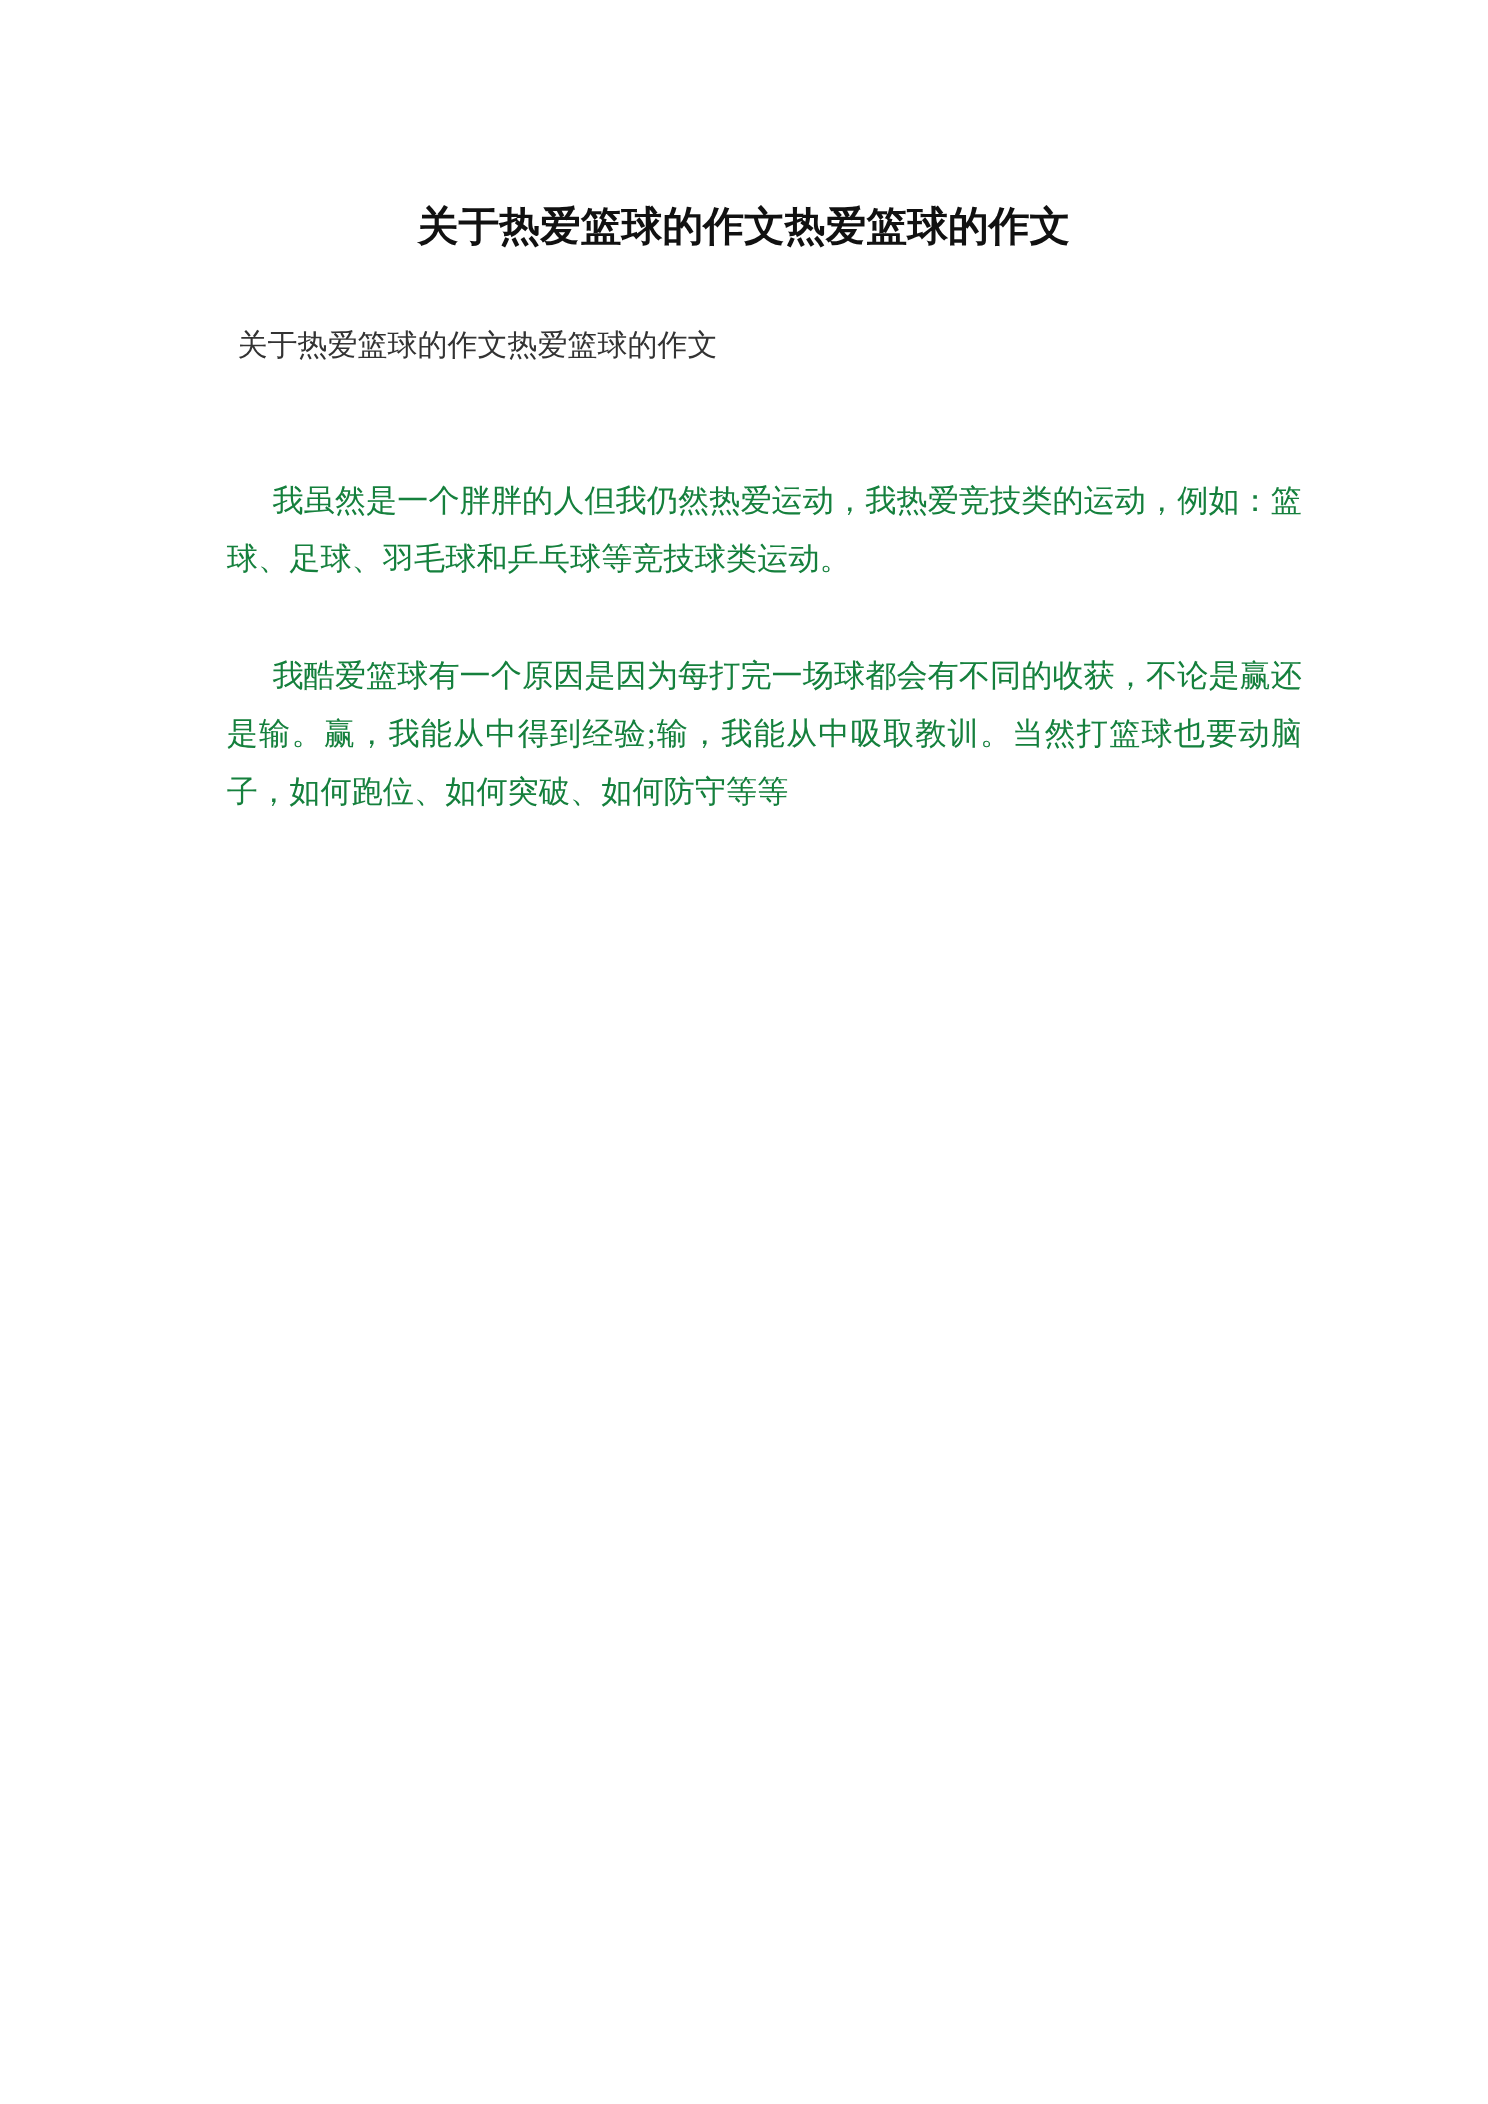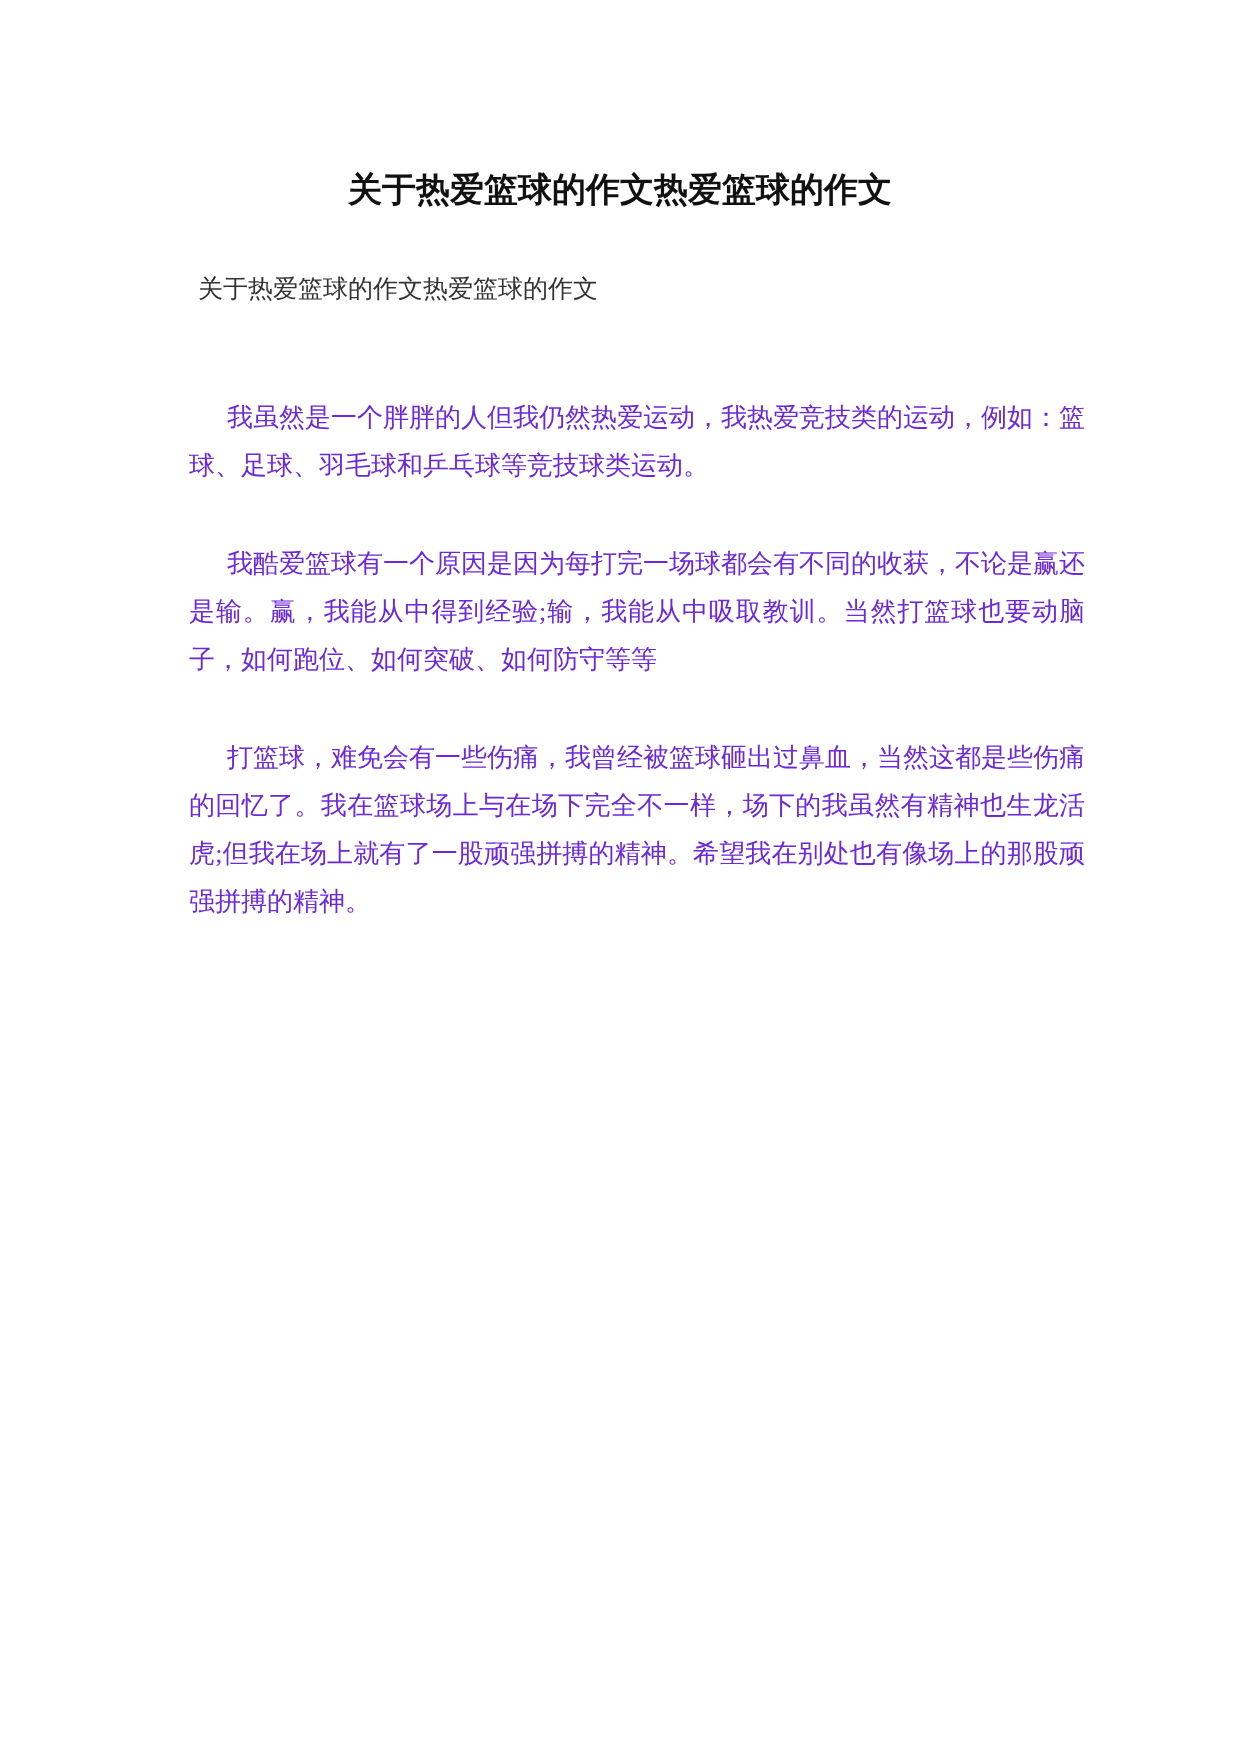--- a/index.html
+++ b/index.html
@@ -30,21 +30,21 @@
     margin: 64px 0 0 198px;
     font-size: 25px;
     line-height: 30px;
     color: #333333;
   }
   .content {
     margin: 90px 0 0 189px;
     width: 896px;
     font-size: 26px;
     line-height: 48px;
-    color: #6d28d9;
+    color: #15803d;
     text-align: justify;
     font-family: Liberation Serif, serif;
   }
   .content p {
     margin: 0 0 50px 0;
     text-indent: 38px;
   }
   .content p:last-child {
     margin-bottom: 0;
   }
@@ -68,20 +68,19 @@
 
 <div class="page">
 
   <h1 class="doc-title">关于热爱篮球的作文热爱篮球的作文</h1>
 
   <div class="doc-subtitle">关于热爱篮球的作文热爱篮球的作文</div>
 
   <div class="content">
     <p>我虽然是一个胖胖的人但我仍然热爱运动，我热爱竞技类的运动，例如：篮球、足球、羽毛球和乒乓球等竞技球类运动。</p>
     <p>我酷爱篮球有一个原因是因为每打完一场球都会有不同的收获，不论是赢还是输。赢，我能从中得到经验;输，我能从中吸取教训。当然打篮球也要动脑子，如何跑位、如何突破、如何防守等等</p>
-    <p>打篮球，难免会有一些伤痛，我曾经被篮球砸出过鼻血，当然这都是些伤痛的回忆了。我在篮球场上与在场下完全不一样，场下的我虽然有精神也生龙活虎;但我在场上就有了一股顽强拼搏的精神。希望我在别处也有像场上的那股顽强拼搏的精神。</p>
   </div>
 
   <div class="footer">
     <span>第</span><span>1</span><span>页</span><span>共</span><span>9</span><span>页</span>
   </div>
 
 </div>
 
 </body></html>

